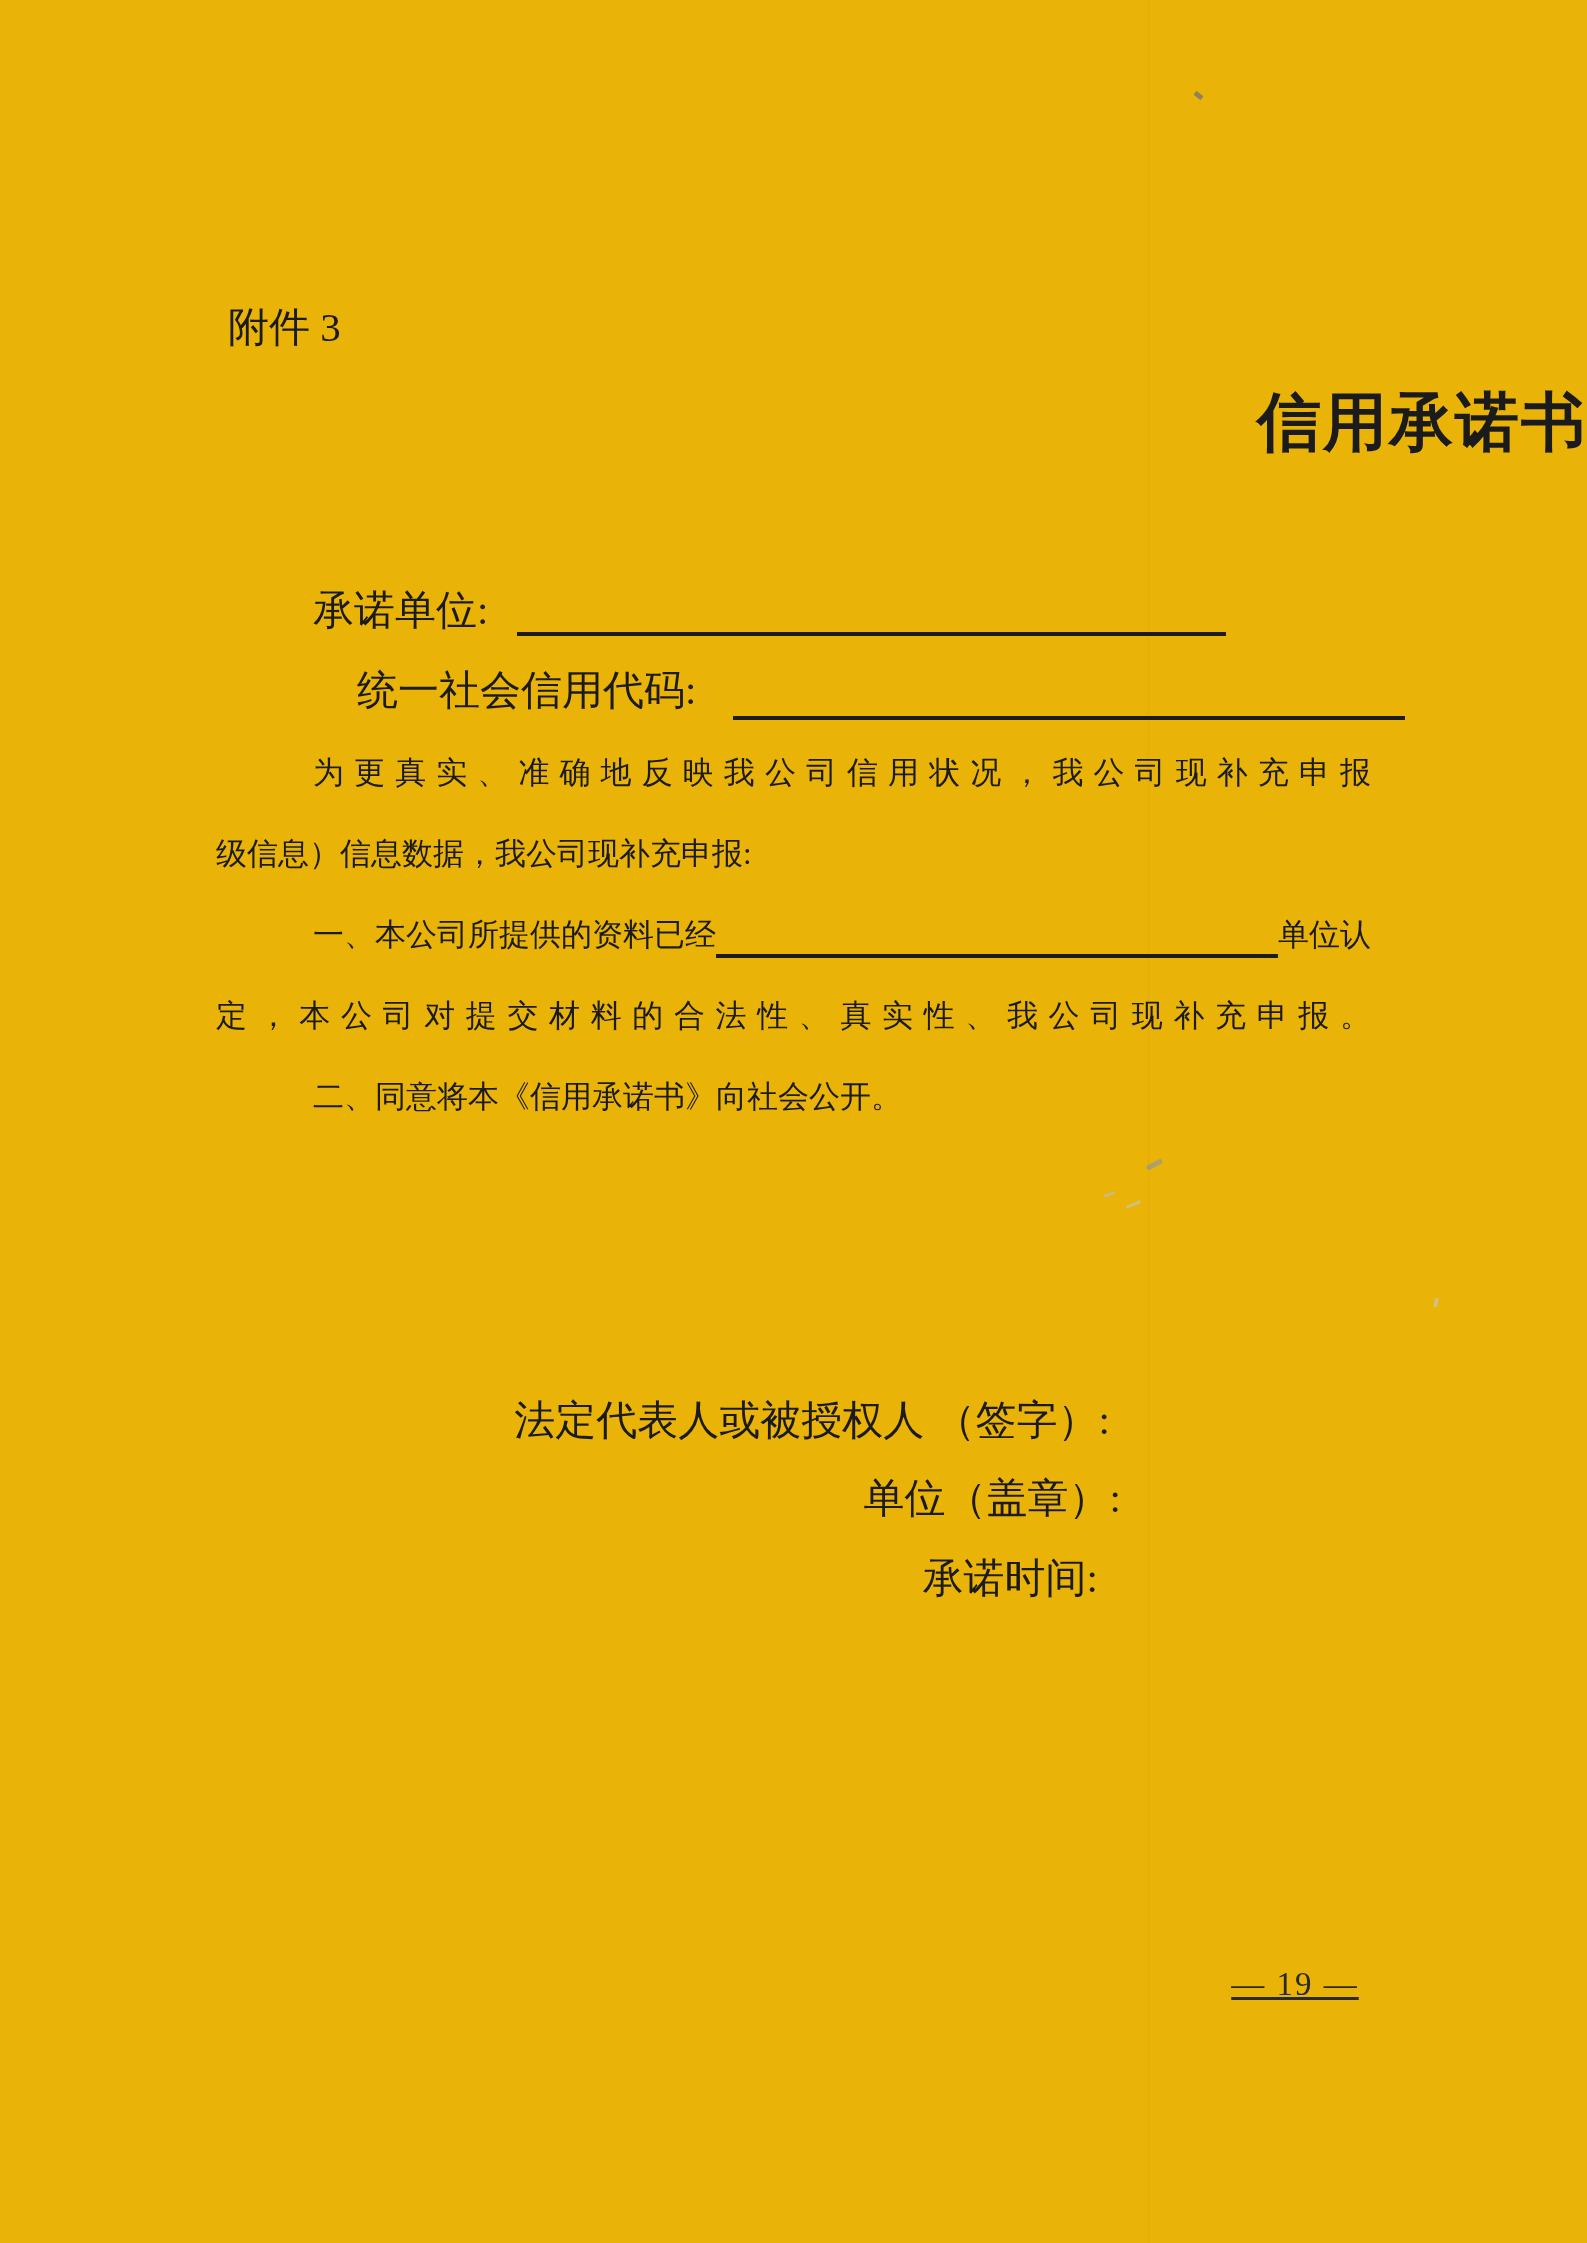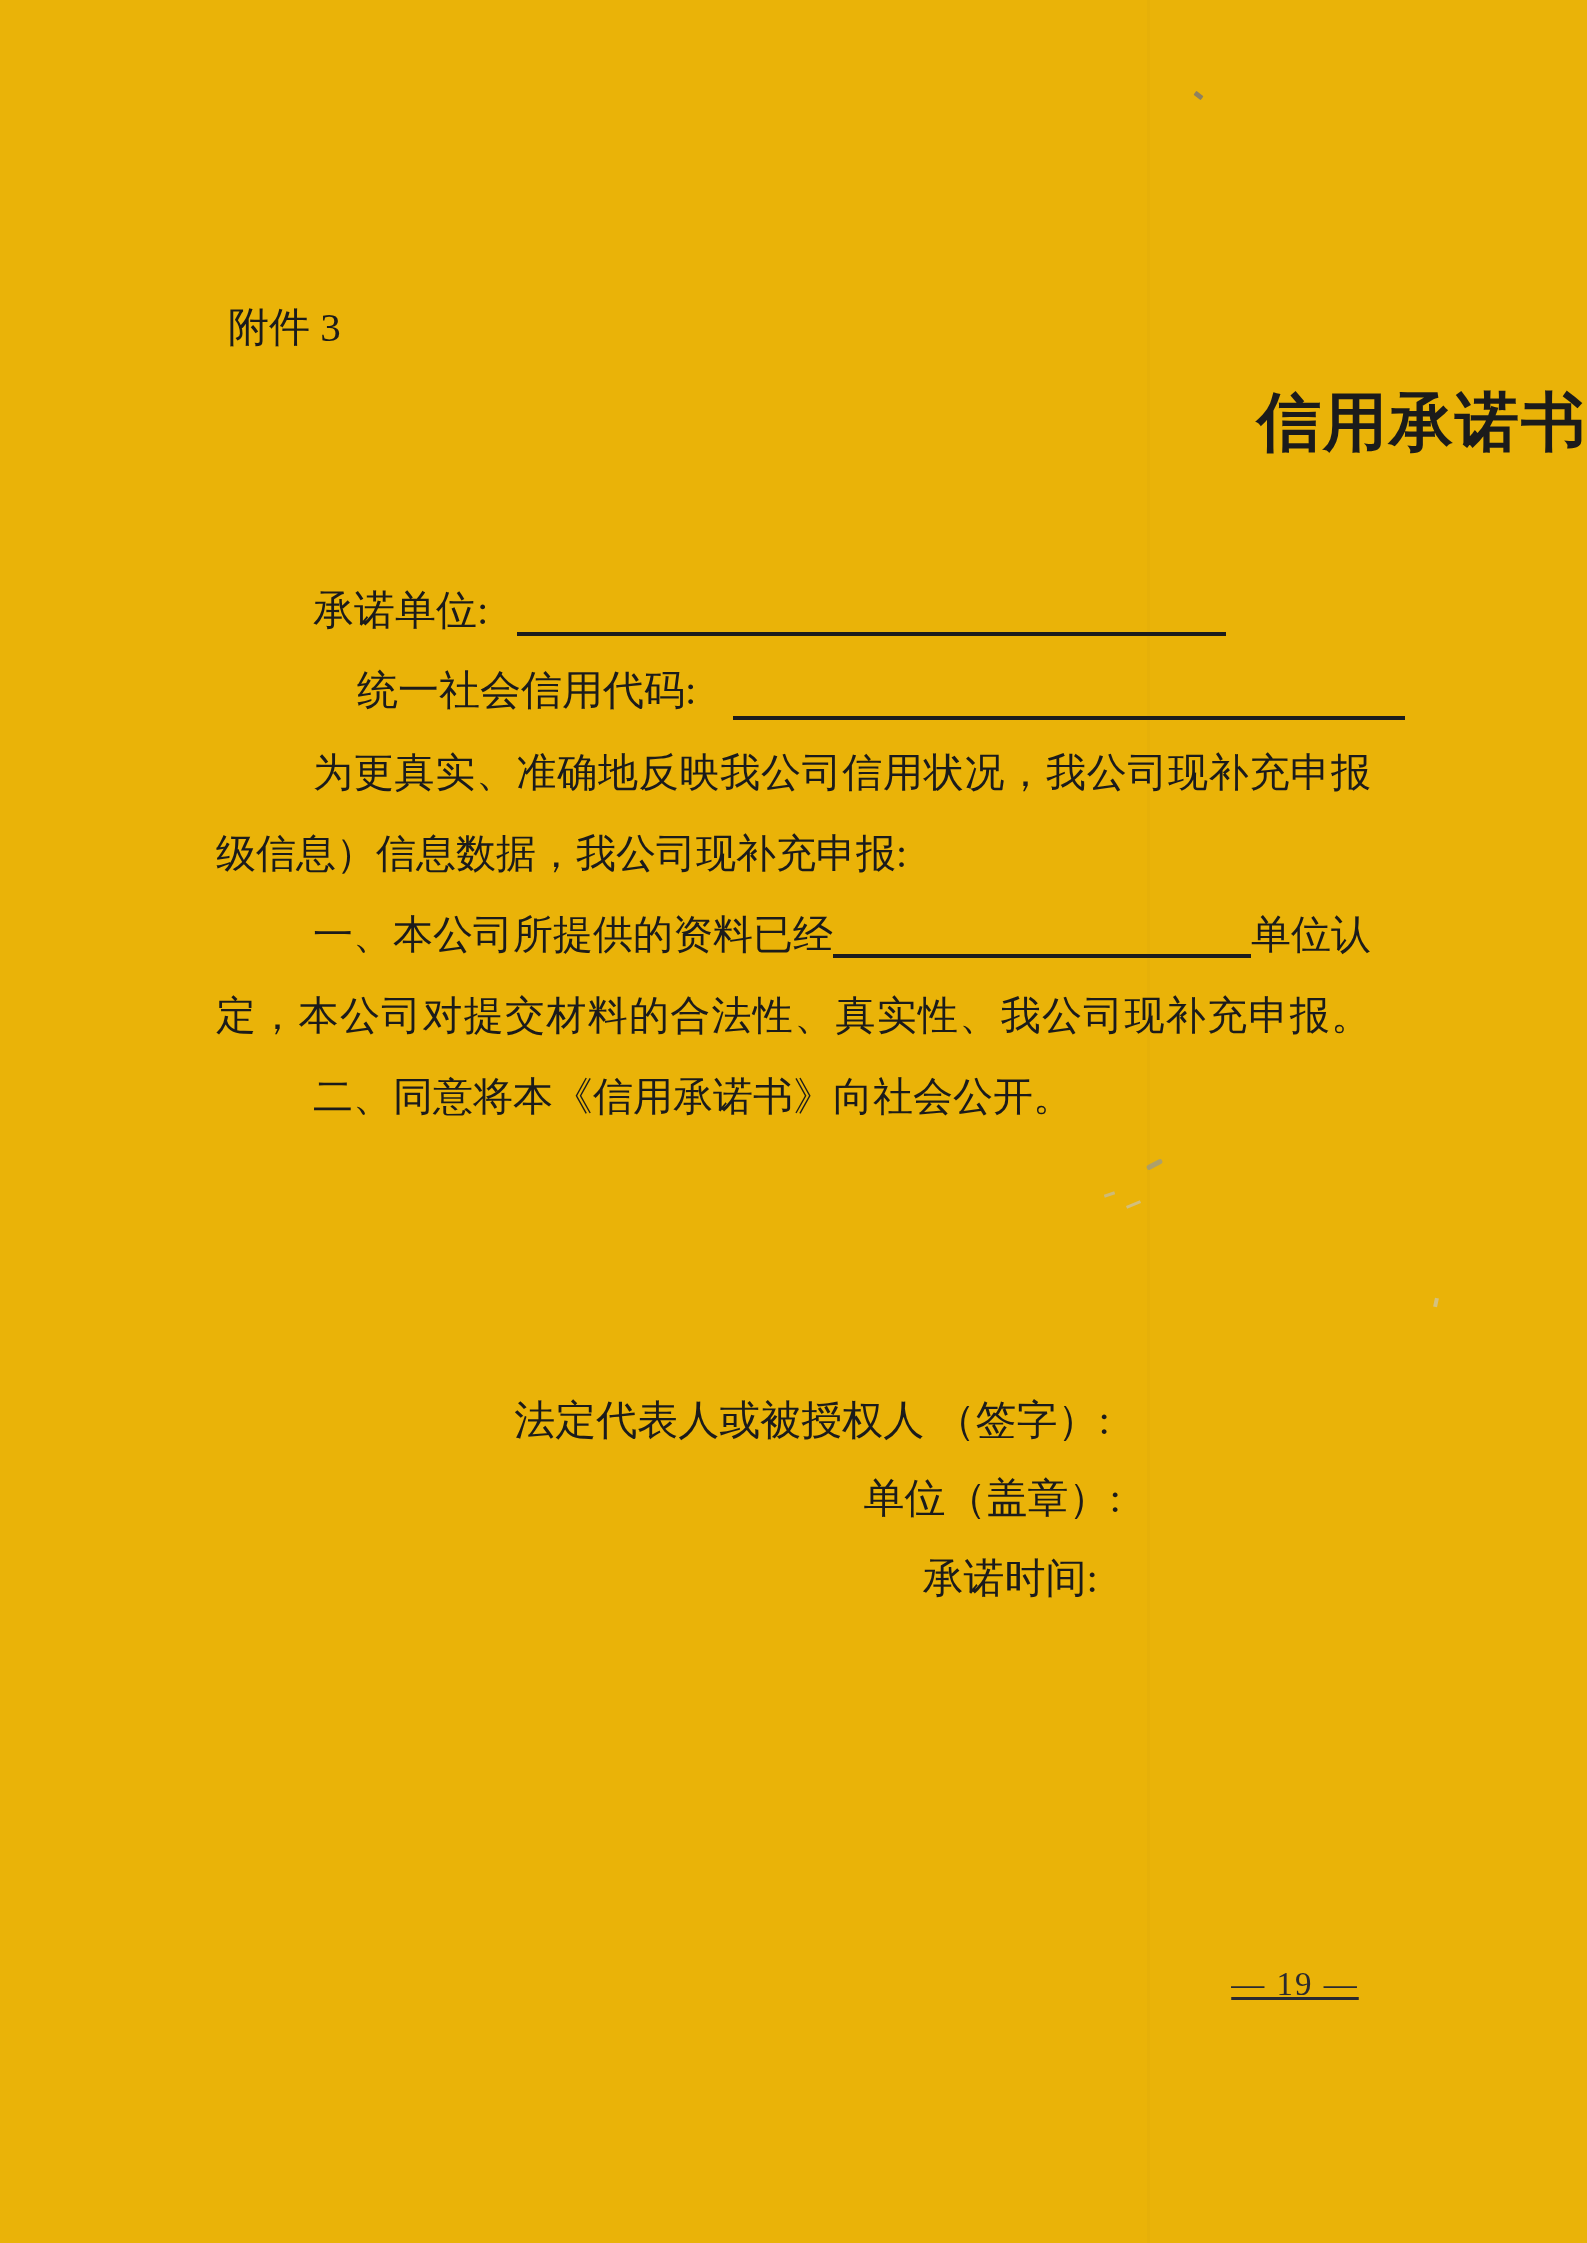--- a/index.html
+++ b/index.html
@@ -24,21 +24,21 @@
   .form-row.row1 { left:313px; top:586px; }
   .form-row.row2 { left:313px; top:666px;margin-left:44px; }
   .uline {
     display:inline-block; height:1px;
     border-bottom:4px solid #1c1c1c;
   }
   .row1 .uline { width:709px; margin-left:29px; transform:translateY(12px); }
   .row2 .uline { width:672px; margin-left:37px; transform:translateY(16px); }
   .body-text {
     position:absolute; left:216px; top:732px; width:1155px;
-    font-size:40px; line-height:81px;
+    font-size:31px; line-height:81px;
   }
   .bline { height:81px; }
   .just { text-align:justify; text-align-last:justify; }
   .ind  { text-indent:97px; }
   .flexline { display:flex; align-items:baseline; padding-left:97px; }
   .flexline .txt { white-space:nowrap;text-align:right; }
   .inline-blank {
     flex:1; height:0; align-self:flex-end;
     border-bottom:4px solid #1c1c1c; margin-bottom:17px; min-width:120px;
   }

